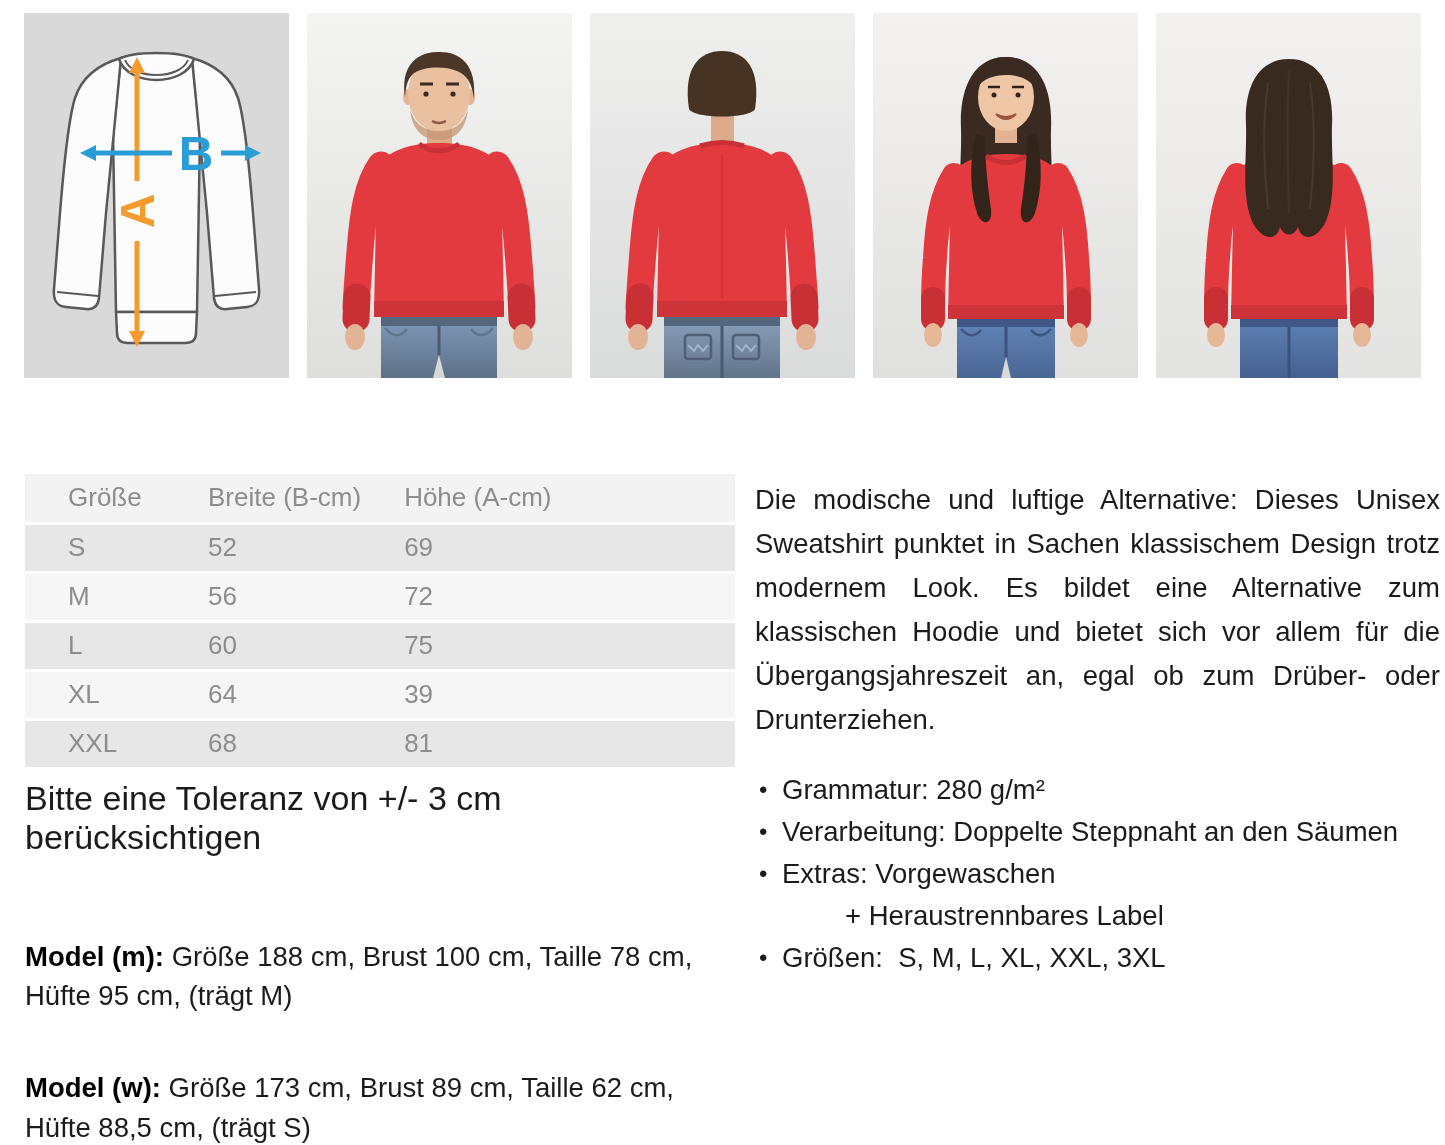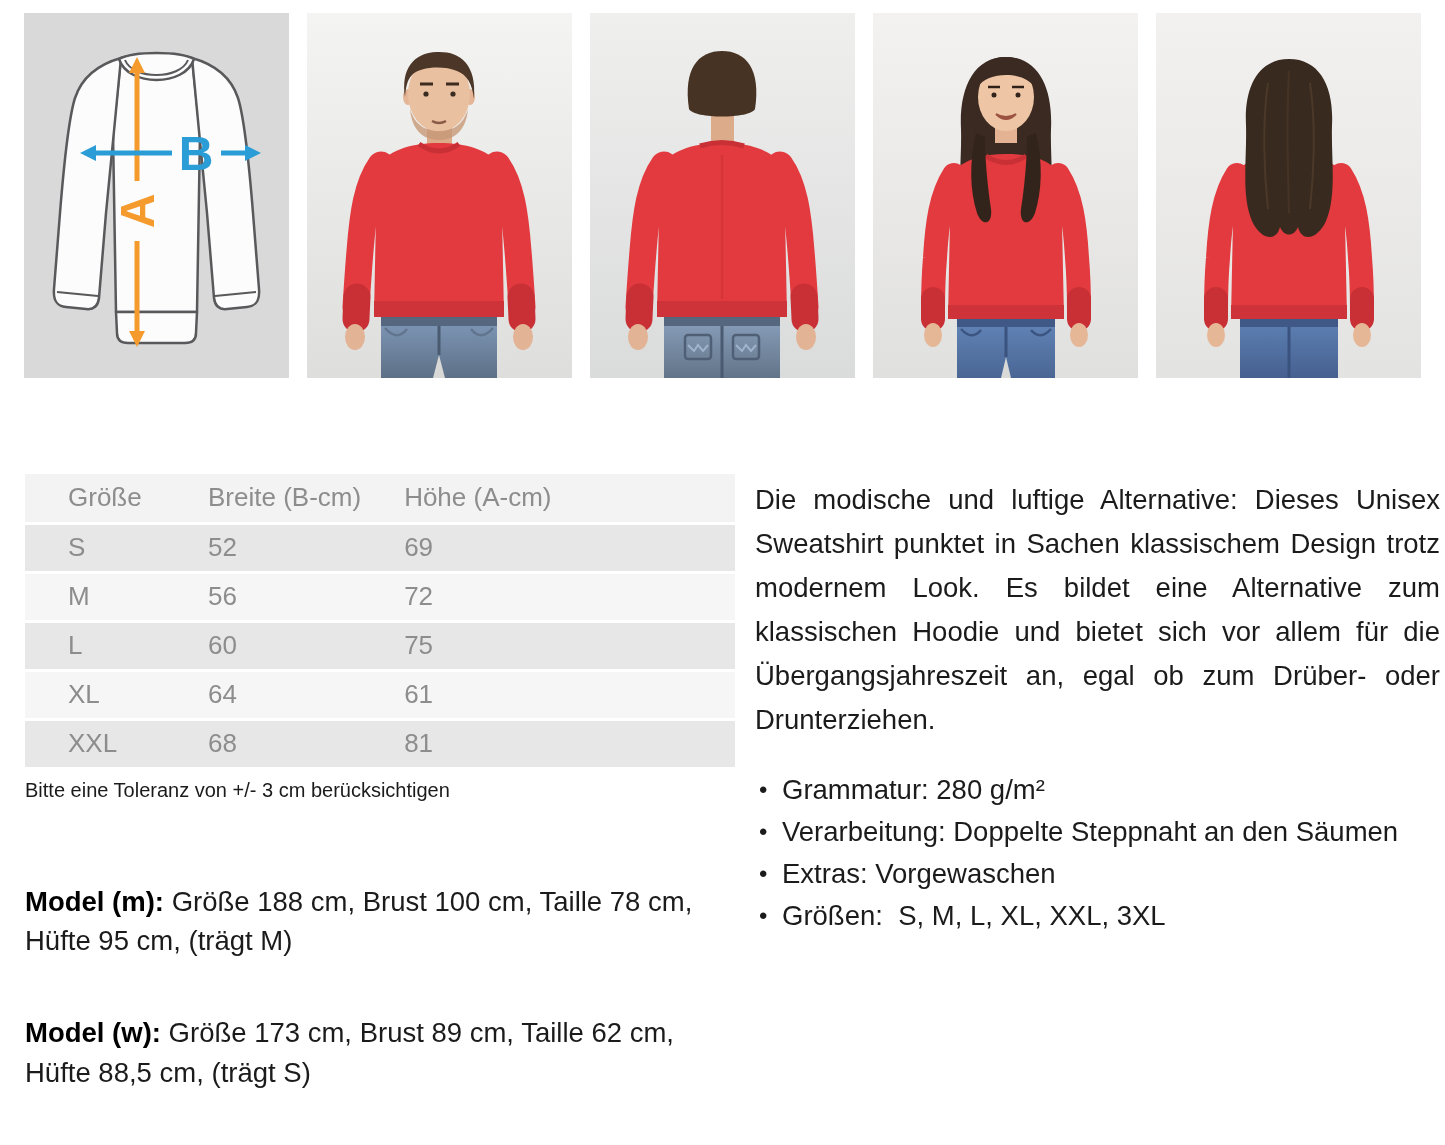--- a/index.html
+++ b/index.html
@@ -28,21 +28,21 @@
   .size-table th, .size-table td {
     font-weight: 400; text-align: left; height: 49px;
     border-bottom: 3px solid #ffffff; padding: 0 0 0 43px;
     white-space: nowrap;
   }
   .size-table th:nth-child(1), .size-table td:nth-child(1) { width: 140px; }
   .size-table th:nth-child(2), .size-table td:nth-child(2) { width: 187px; }
   .size-table thead tr { background: #f3f3f3; }
   .size-table tbody tr:nth-child(odd)  { background: #e7e7e7; }
   .size-table tbody tr:nth-child(even) { background: #f6f6f6; }
-  .tolerance { margin-top: 9px; font-size: 20px; color: #1b1b1b; }
+  .tolerance { margin-top: 9px; font-size: 34px; color: #1b1b1b; }
   .model-info { font-size: 27.5px; line-height: 1.45; color: #1b1b1b; max-width: 700px; }
   .model-info b { font-weight: 700; color: #000; }
   .model-info.first { margin-top: 80px; }
   .model-info.second { margin-top: 52px; }
   
   .description {
     font-size: 27.5px; line-height: 44px; text-align: justify; color: #1b1b1b;
   }
   .features { list-style: none; margin-top: 27px; font-size: 27.5px; color: #1b1b1b; }
   .features li { position: relative; padding-left: 27px; line-height: 42px; }
@@ -262,21 +262,21 @@
           <td>72</td>
         </tr>
         <tr>
           <td>L</td>
           <td>60</td>
           <td>75</td>
         </tr>
         <tr>
           <td>XL</td>
           <td>64</td>
-          <td>61</td>
+          <td>39</td>
         </tr>
         <tr>
           <td>XXL</td>
           <td>68</td>
           <td>81</td>
         </tr>
       </tbody>
     </table>
 
     <p class="tolerance">Bitte eine Toleranz von +/- 3 cm berücksichtigen</p>
@@ -297,20 +297,21 @@
 
     <ul class="features">
       <li>
         <span>Grammatur: 280 g/m²</span>
       </li>
       <li>
         <span>Verarbeitung: Doppelte Steppnaht an den Säumen</span>
       </li>
       <li>
         <span>Extras: Vorgewaschen</span>
+        <span class="sub">+ Heraustrennbares Label</span>
       </li>
       <li>
         <span>Größen:&nbsp; S, M, L, XL, XXL, 3XL</span>
       </li>
     </ul>
   </div>
 
 </div>
 
 </body></html>

